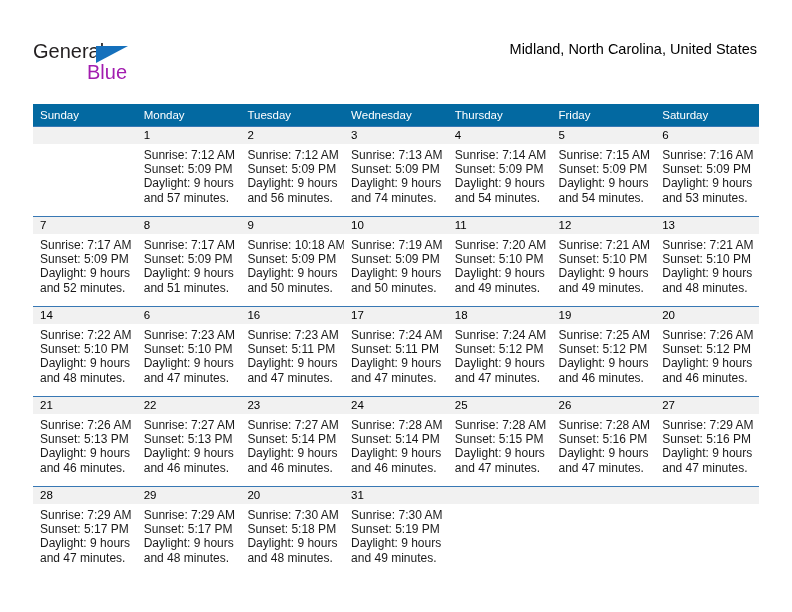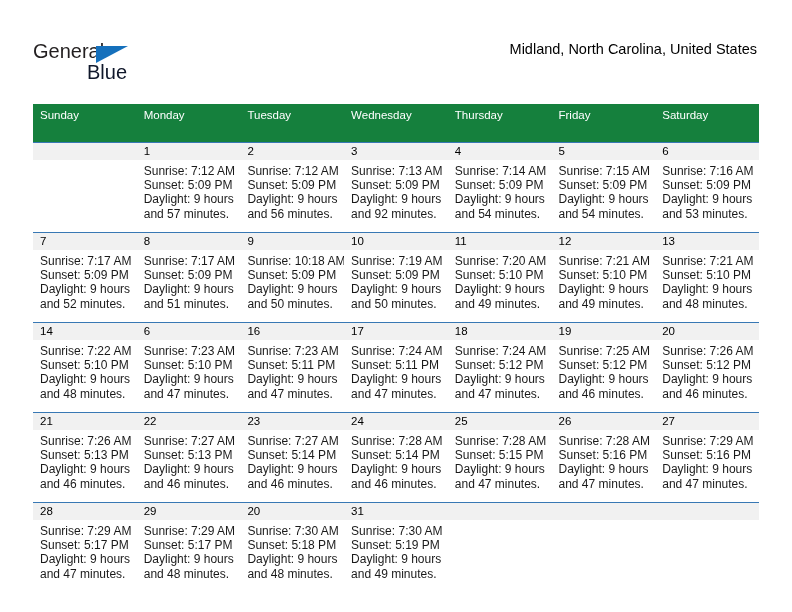--- a/index.html
+++ b/index.html
@@ -44,21 +44,21 @@
     font-size: 20px;
     letter-spacing: 0px;
     color: #231f20;
     font-family: "Liberation Sans", sans-serif;
   }
   .logo-blue {
     position: absolute;
     left: 54px;
     top: 21px;
     font-size: 20px;
-    color: #0f172a;
+    color: #a21caf;
     font-family: "Liberation Sans", sans-serif;
   }
   .logo-triangle {
     position: absolute;
     left: 63px;
     top: 6px;
     width: 0;
     height: 0;
     border-left: 32px solid #1570bc;
     border-bottom: 17px solid transparent;
@@ -90,26 +90,26 @@
   
   .calendar {
     position: absolute;
     left: 33px;
     top: 104px;
     width: 726px;
     border-collapse: collapse;
     table-layout: fixed;
   }
   .calendar th {
-    background: #15803d;
+    background: #0369a1;
     color: #ffffff;
     font-size: 11.5px;
     font-weight: normal;
     text-align: left;
-    padding: 5px 0 21px 7px;
+    padding: 5px 0 5px 7px;
     height: 12px;
     border: none;
   }
   .calendar td {
     width: 103.7px;
     vertical-align: top;
     padding: 0;
     border: none;
     border-top: 1px solid #3878b4;
   }
@@ -205,21 +205,21 @@
               </div>
             </div>
           </td>
           <td>
             <div class="day-cell">
               <div class="day-num-band">3</div>
               <div class="day-info">
                 <div>Sunrise: 7:13 AM</div>
                 <div>Sunset: 5:09 PM</div>
                 <div>Daylight: 9 hours</div>
-                <div>and 92 minutes.</div>
+                <div>and 74 minutes.</div>
               </div>
             </div>
           </td>
           <td>
             <div class="day-cell">
               <div class="day-num-band">4</div>
               <div class="day-info">
                 <div>Sunrise: 7:14 AM</div>
                 <div>Sunset: 5:09 PM</div>
                 <div>Daylight: 9 hours</div>

